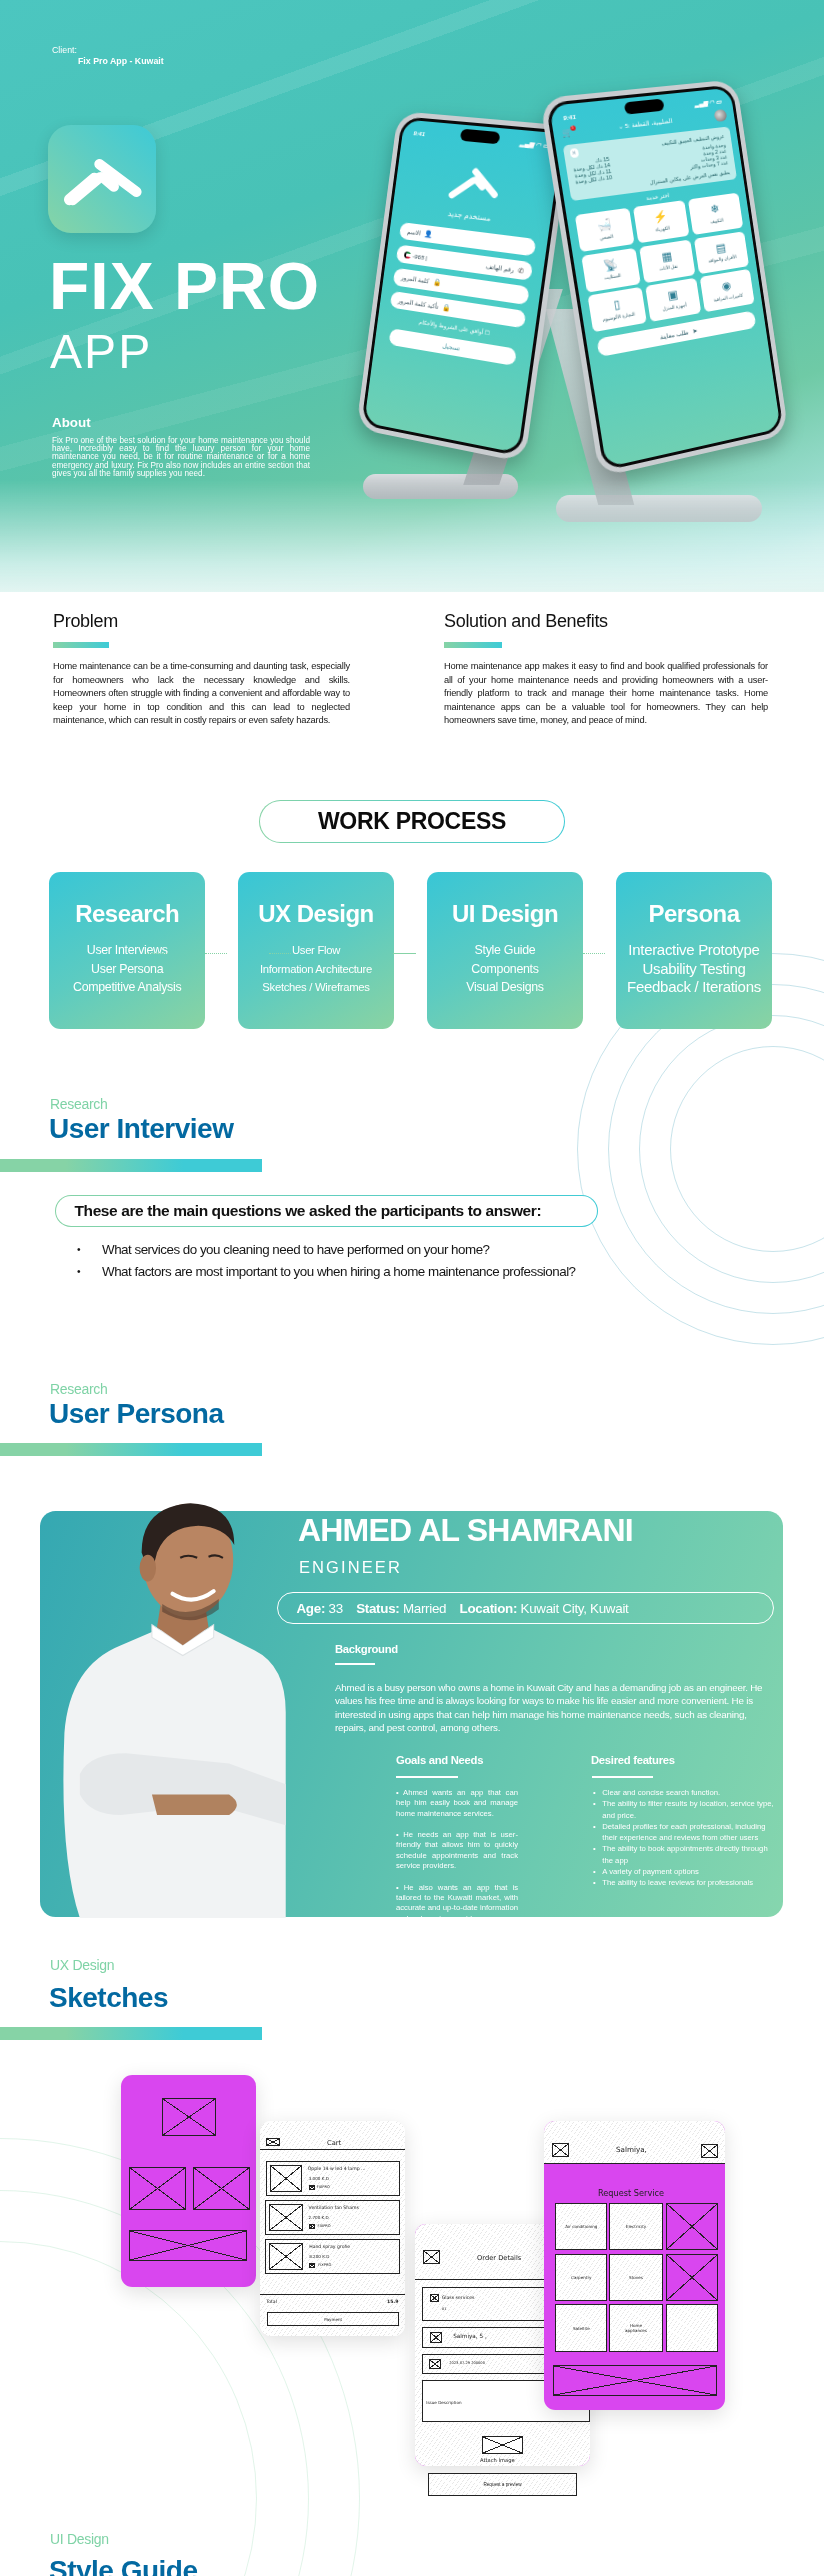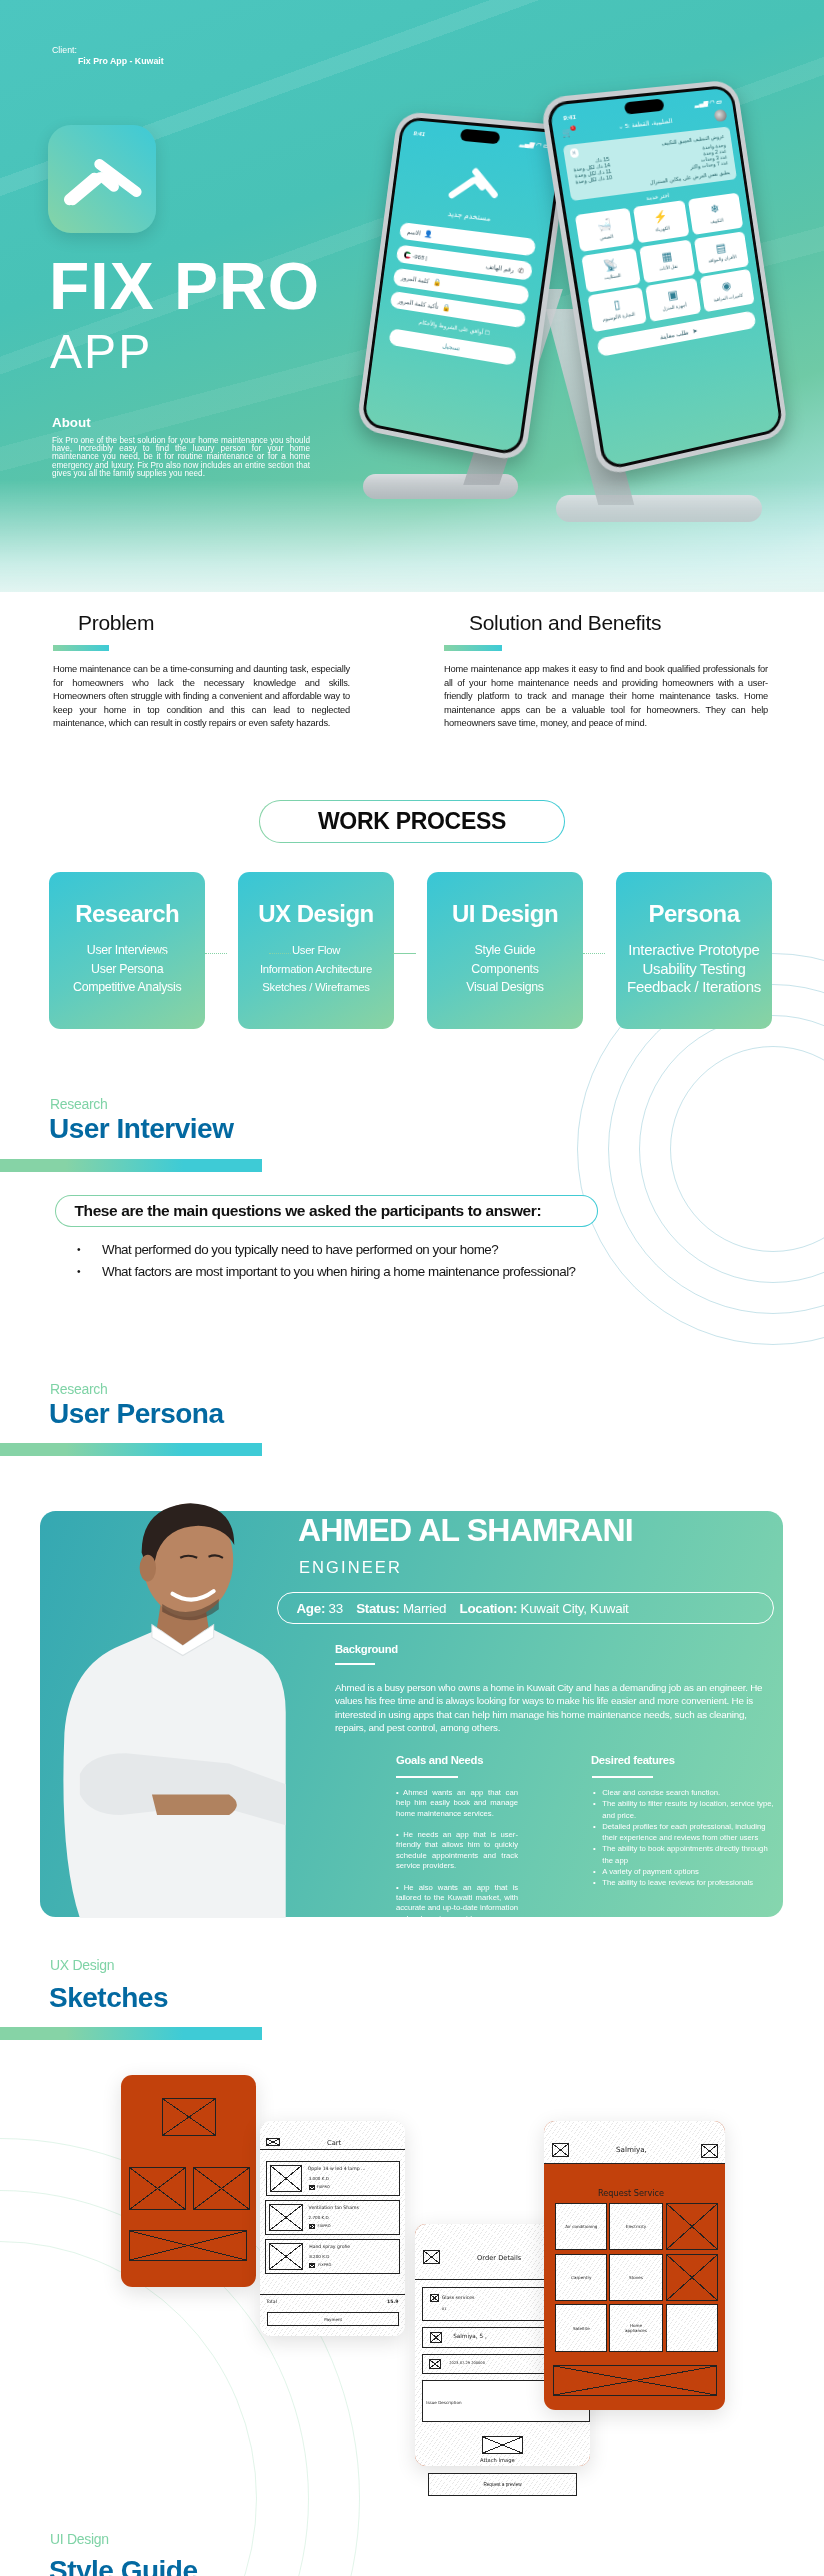--- a/index.html
+++ b/index.html
@@ -63,21 +63,21 @@
   .promo .rows div { line-height: 6.2px; }
   .pick { text-align: center; color: #fff; font-size: 5.7px; margin: 4.1px 0; direction: rtl; }
   .svc-grid { display: grid; grid-template-columns: repeat(3, 1fr); gap: 3.6px; margin: 0 8.2px; direction: rtl; }
   .svc { background: #fff; border-radius: 5.2px; height: 36px; display: flex; flex-direction: column; align-items: center; justify-content: center; gap: 3.1px; font-size: 4.6px; color: #2a5a66; }
   .svc .g { font-size: 11.3px; color: #2f7f94; line-height: 11.3px; }
   .insp { margin: 7.2px 10.3px 0; height: 17.5px; border-radius: 8.8px; background: #fff; color: #2a5a66; font-size: 6.2px; display: flex; align-items: center; justify-content: center; gap: 4.1px; direction: rtl; }
 
   
   .ps { position: absolute; top: 611px; width: 824px; height: 155px; }
   .ps .col { position: absolute; top: 0; width: 196px; }
-  .ps h2 { font-family: "Liberation Sans", sans-serif; font-weight: 400; font-size: 21px; color: #111; letter-spacing: -0.3px; margin-left: 25px; }
+  .ps h2 { font-family: "Liberation Sans", sans-serif; font-weight: 400; font-size: 18px; color: #111; letter-spacing: -0.3px; }
   .accent-s { height: 5.7px; margin: 10.3px 0 12.4px; background: linear-gradient(90deg, #86d3a6, #3ecbd6); }
   .ps p { font-size: 9.3px; line-height: 13.4px; text-align: justify; color: #161616; letter-spacing: -0.2px; }
 
   
   .wp-pill { position: absolute; left: 259px; top: 800px; width: 306px; height: 43px; border-radius: 21.6px; border: 1.5px solid transparent;
     background: linear-gradient(#fff,#fff) padding-box, linear-gradient(90deg, #86d3a6, #3ecbd6) border-box;
     display: flex; align-items: center; justify-content: center; font-weight: 900; font-size: 23px; color: #0c0c0c; letter-spacing: -0.3px; }
   .wp-cards { position: absolute; left: 44px; top: 872px; width: 732px; height: 157px; }
   .wp-card { position: absolute; top: 0; width: 102px; height: 157px; border-radius: 11.3px;
     background: linear-gradient(150deg, #38c6d6 0%, #5ccbc1 50%, #8ad3a2 100%); color: #fff; text-align: center; }
@@ -112,21 +112,21 @@
   .p-h { position: absolute; color: #fff; font-weight: 700; font-size: 11.3px; letter-spacing: -0.3px; }
   .p-ul { position: absolute; height: 2.1px; background: #fff; }
   .p-bg { position: absolute; left: 335px; top: 1681px; width: 442px; color: #fff; font-size: 9.8px; line-height: 13.4px; letter-spacing: -0.2px; }
   .p-goals { position: absolute; left: 392px; top: 1788px; width: 122px; color: #fff; font-size: 7.7px; line-height: 10.3px; text-align: justify; }
   .p-goals p { margin-bottom: 11.3px; }
   .p-feat { position: absolute; left: 524px; top: 1787px; width: 124px; color: #fff; font-size: 7.7px; line-height: 11.3px; list-style: none; }
   .p-feat li { position: relative; padding-left: 11.3px; }
   .p-feat li::before { content: "•"; position: absolute; left: 2.1px; }
 
   
-  .sk-card { position: absolute; background: #c2410c; border-radius: 11.3px; box-shadow: 0 5.2px 20.6px rgba(0,0,0,0.12); overflow: hidden; font-family: "DejaVu Sans", sans-serif; }
+  .sk-card { position: absolute; background: #d946ef; border-radius: 11.3px; box-shadow: 0 5.2px 20.6px rgba(0,0,0,0.12); overflow: hidden; font-family: "DejaVu Sans", sans-serif; }
   .hatch { background: repeating-linear-gradient(-55deg, #ffffff 0 3.1px, #e7e7e7 3.1px 3.6px); }
   .xbox { position: absolute; border: 1px solid #222; background:
       linear-gradient(to top right, transparent calc(50% - 0.5px), #222 calc(50% - 0.5px), #222 calc(50% + 0.5px), transparent calc(50% + 0.5px)),
       linear-gradient(to bottom right, transparent calc(50% - 0.5px), #222 calc(50% - 0.5px), #222 calc(50% + 0.5px), transparent calc(50% + 0.5px)); }
   .sk-box { position: absolute; border: 1px solid #222; }
   .sk-txt { position: absolute; font-size: 6.7px; color: #222; white-space: nowrap; }
   .sk-line { position: absolute; height: 1px; background: #222; }
 </style>
 </head>
 <body>
@@ -348,21 +348,21 @@
 <div class="wp-link" style="left:205px;" data-name="step-connector"></div>
 <div class="wp-link" style="left:394px;" data-name="step-connector"></div>
 <div class="wp-link" style="left:583px;" data-name="step-connector"></div>
 
 <div class="sec-kicker" style="top:1096px;" data-name="section-kicker">Research</div>
 <div class="sec-title" style="top:1113px;" data-name="section-title">User Interview</div>
 <div class="sec-bar" style="top:1159px;" data-name="accent-bar"></div>
 
 <div class="q-pill" data-name="questions-intro">These are the main questions we asked the participants to answer:</div>
 <ul class="q-list" data-name="interview-questions">
-  <li data-name="list-item">What performed do you typically need to have performed on your home?</li>
+  <li data-name="list-item">What services do you cleaning need to have performed on your home?</li>
   <li data-name="list-item">What factors are most important to you when hiring a home maintenance professional?</li>
 </ul>
 
 <div class="sec-kicker" style="top:1381px;" data-name="section-kicker">Research</div>
 <div class="sec-title" style="top:1398px;" data-name="section-title">User Persona</div>
 <div class="sec-bar" style="top:1443px;" data-name="accent-bar"></div>
 
 <div class="persona" data-name="persona-card"></div>
 <svg class="photo" data-name="persona-photo" viewBox="0 0 440 820">
 

